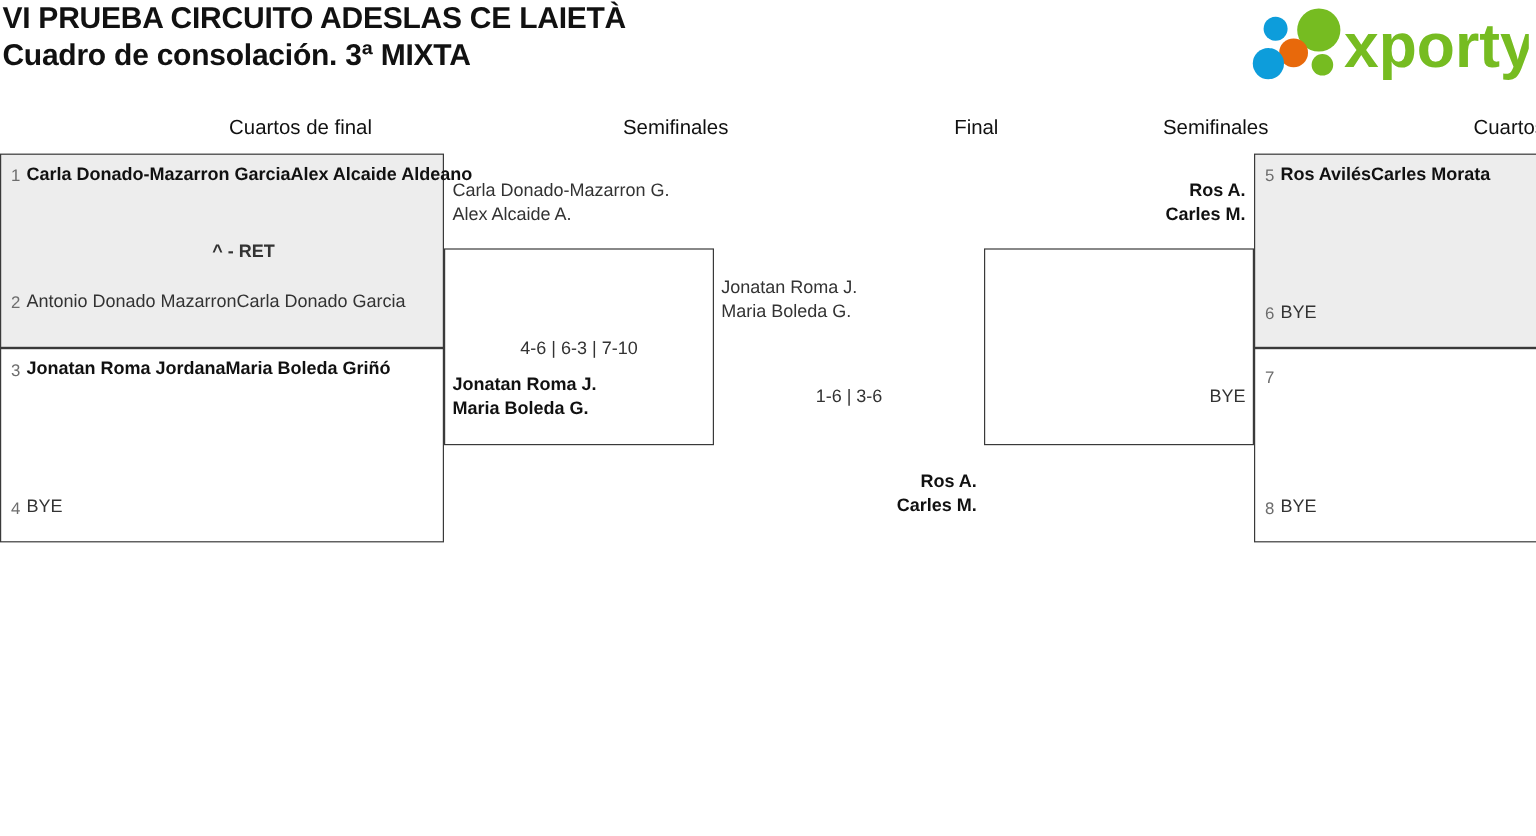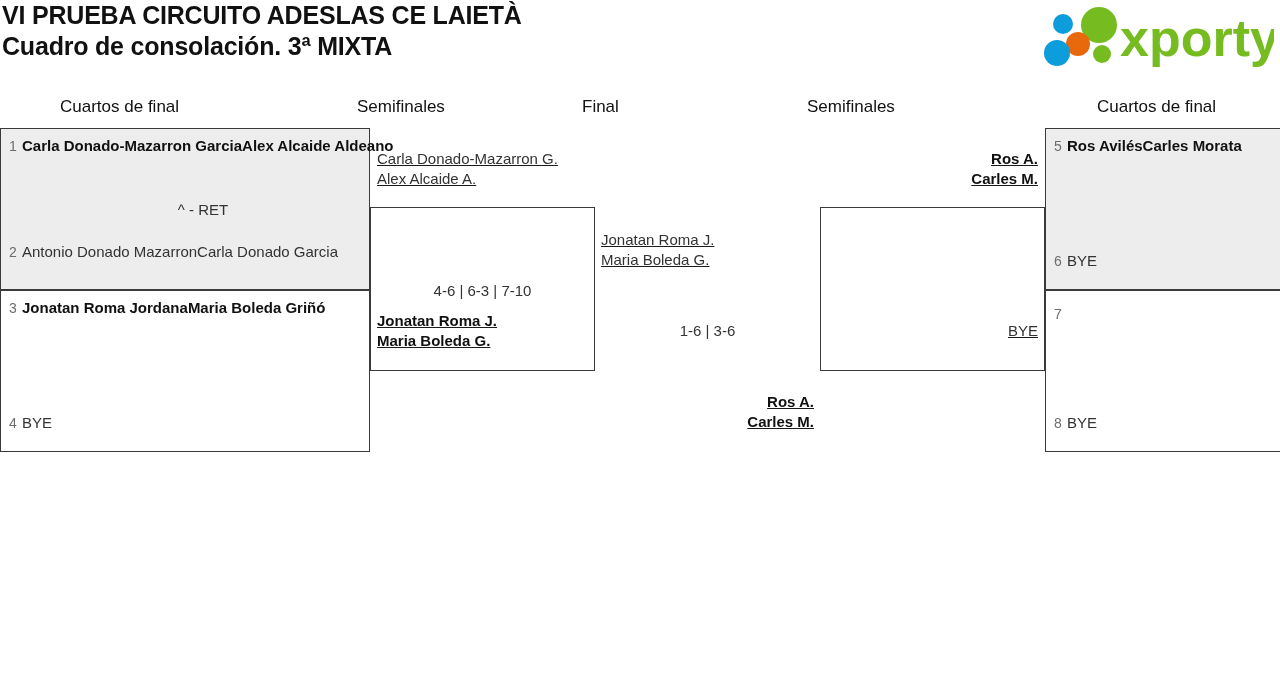--- a/index.html
+++ b/index.html
@@ -12,39 +12,39 @@
   #title-block{position:absolute;left:0;top:0;width:1020px;}
   .title-line{
     font-size:25px;line-height:31px;font-weight:700;letter-spacing:-0.2px;
     color:#111111;white-space:nowrap;padding-left:2px;
   }
   #logo{position:absolute;right:6px;top:6px;width:232px;height:62px;}
   #logo svg{display:block;}
   
   .round-head{
     position:absolute;top:96px;font-size:17px;line-height:22px;
-    color:#111;white-space:nowrap;text-align:left;
+    color:#111;white-space:nowrap;text-align:right;
   }
   
   .mbox{position:absolute;box-sizing:border-box;border:1.4px solid #3a3a3a;}
   .mbox.grey{background:#ededed;}
   .mbox.white{background:#ffffff;}
   
   .entry{position:absolute;display:flex;align-items:center;white-space:nowrap;}
   .seed{
     font-size:14px;color:#6d6d6d;width:18px;text-align:center;
     flex:0 0 18px;font-weight:400;
   }
   .names{display:flex;flex-direction:row;line-height:20px;}
   .names .nm{font-size:15px;}
   .win .nm{font-weight:700;color:#111;}
   .lose .nm{font-weight:400;color:#333;}
   .bye{font-size:15px;font-weight:400;color:#333;}
   
-  .float{position:absolute;white-space:nowrap;line-height:20px;text-decoration:underline;}
+  .float{position:absolute;white-space:nowrap;line-height:20px;}
   .float .nm{font-size:15px;display:block;}
   .float.win .nm{font-weight:700;color:#111;}
   .float.lose .nm{font-weight:400;color:#333;}
   .float.right{text-align:right;}
   
   .score{
     position:absolute;font-size:15px;color:#333;text-align:center;
     white-space:nowrap;line-height:20px;
   }
 </style>
@@ -76,21 +76,21 @@
 <div class="mbox grey" style="left:0px;top:128px;width:370px;height:162px;"></div>
 <div class="mbox white" style="left:0px;top:290px;width:370px;height:162px;"></div>
 
 <div class="entry win" style="left:4px;top:136px;">
   <span class="seed">1</span>
   <span class="names">
     <span class="nm">Carla Donado-Mazarron Garcia</span>
     <span class="nm">Alex Alcaide Aldeano</span>
   </span>
 </div>
-<div class="score" style="left:0px;top:200px;width:406px;">^ - RET</div>
+<div class="score" style="left:0px;top:200px;width:406px;font-weight:bold;">^ - RET</div>
 
 <div class="entry lose" style="left:4px;top:242px;">
   <span class="seed">2</span>
   <span class="names">
     <span class="nm">Antonio Donado Mazarron</span>
     <span class="nm">Carla Donado Garcia</span>
   </span>
 </div>
 
 <div class="entry win" style="left:4px;top:298px;">

